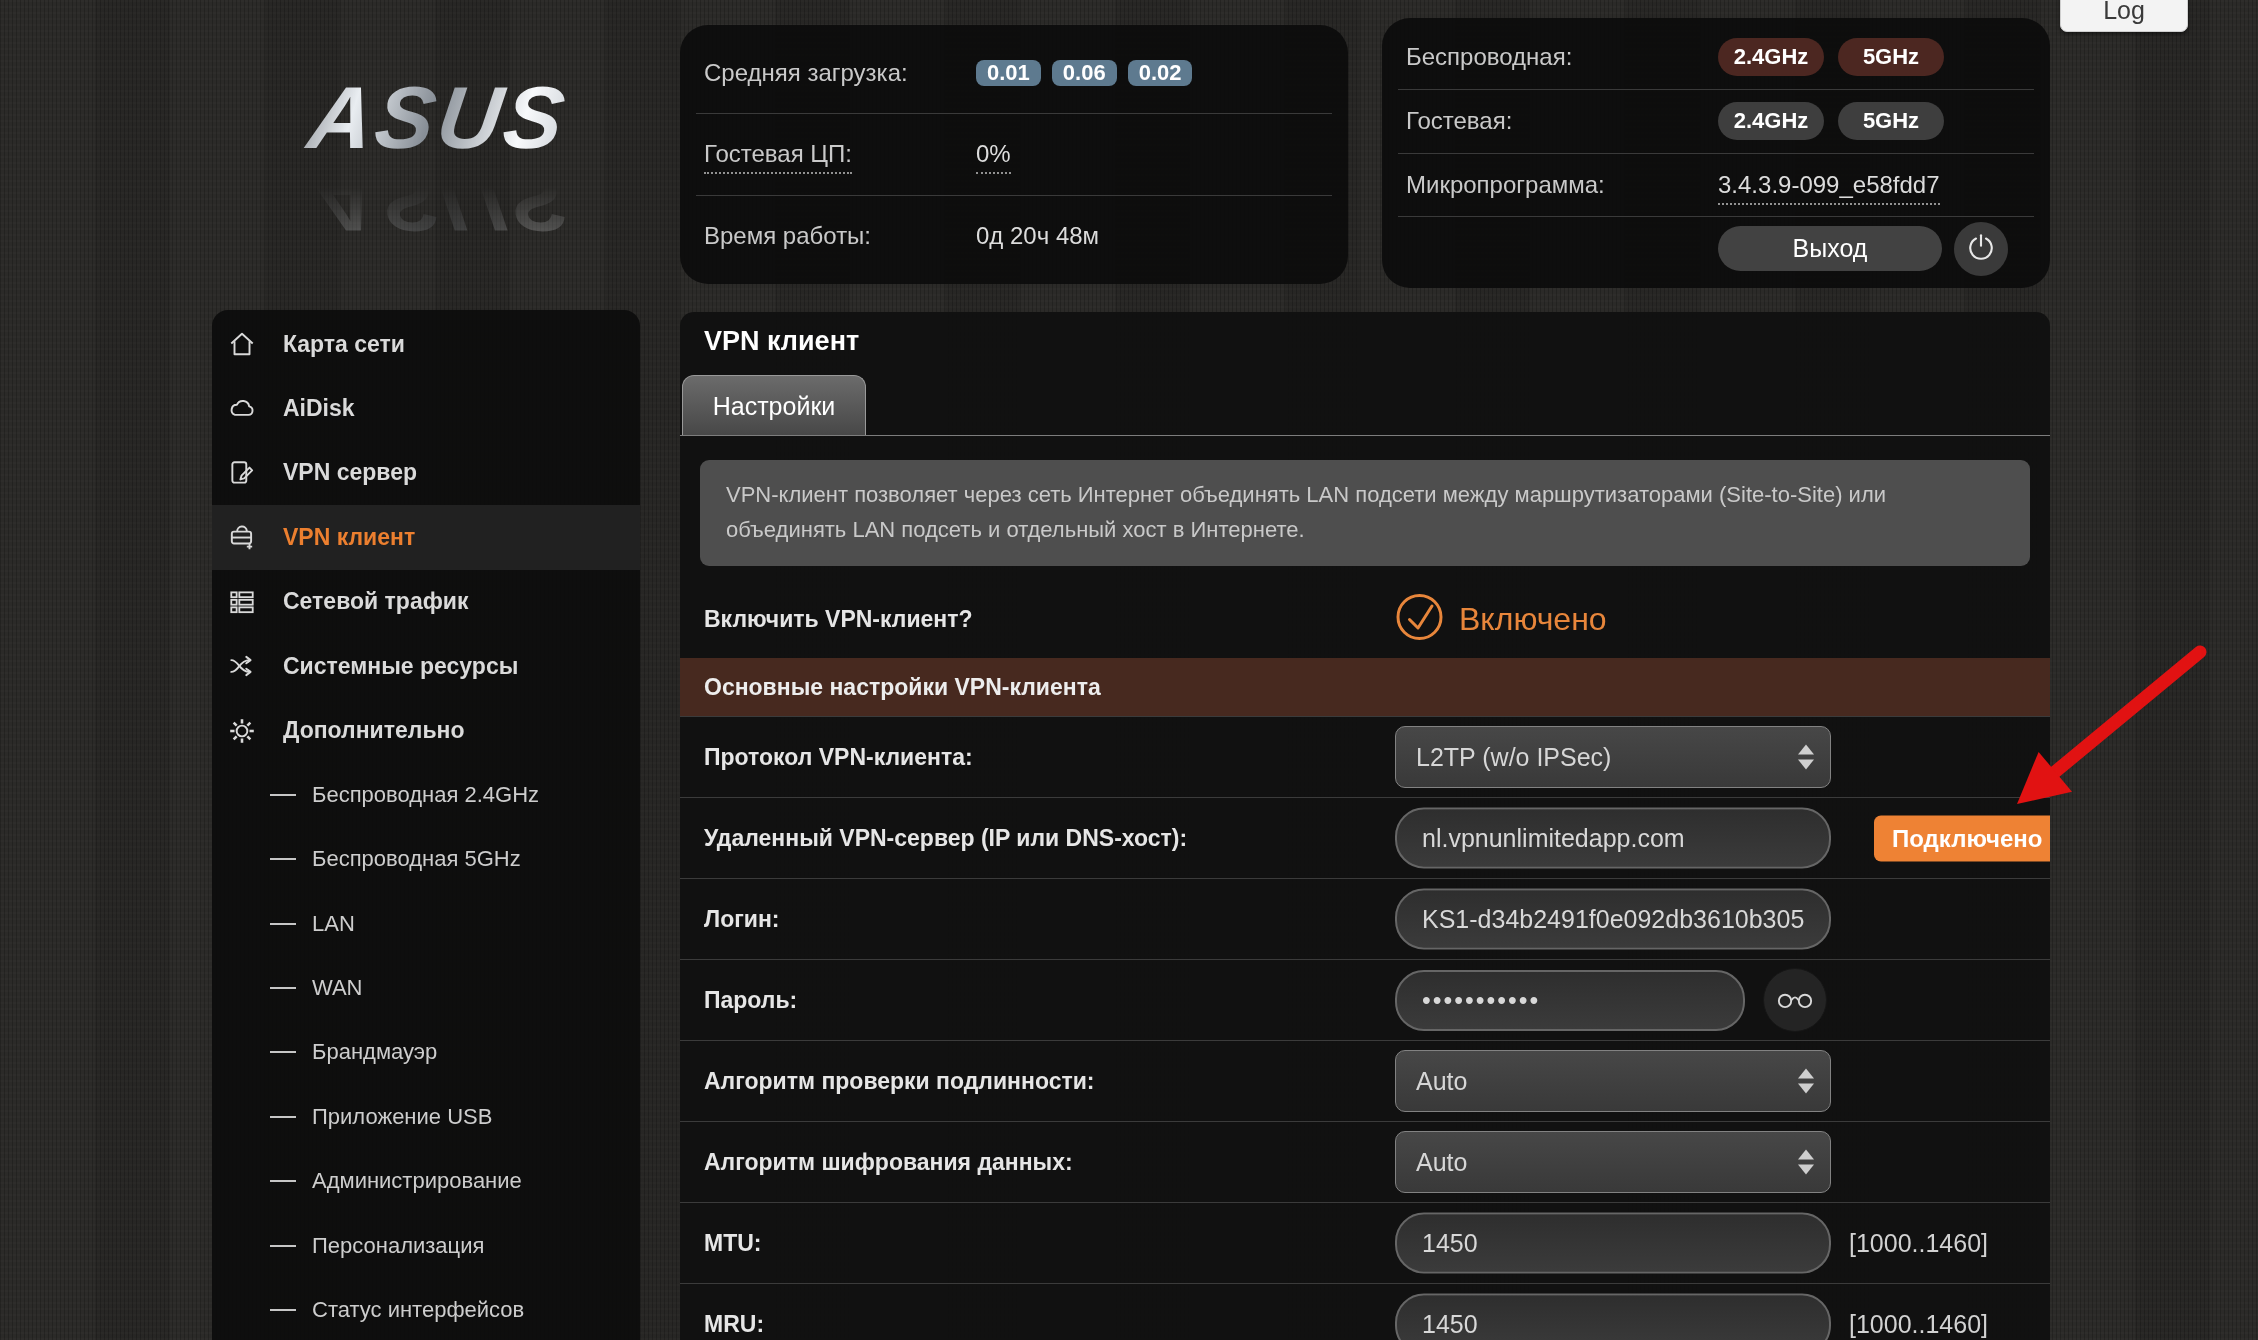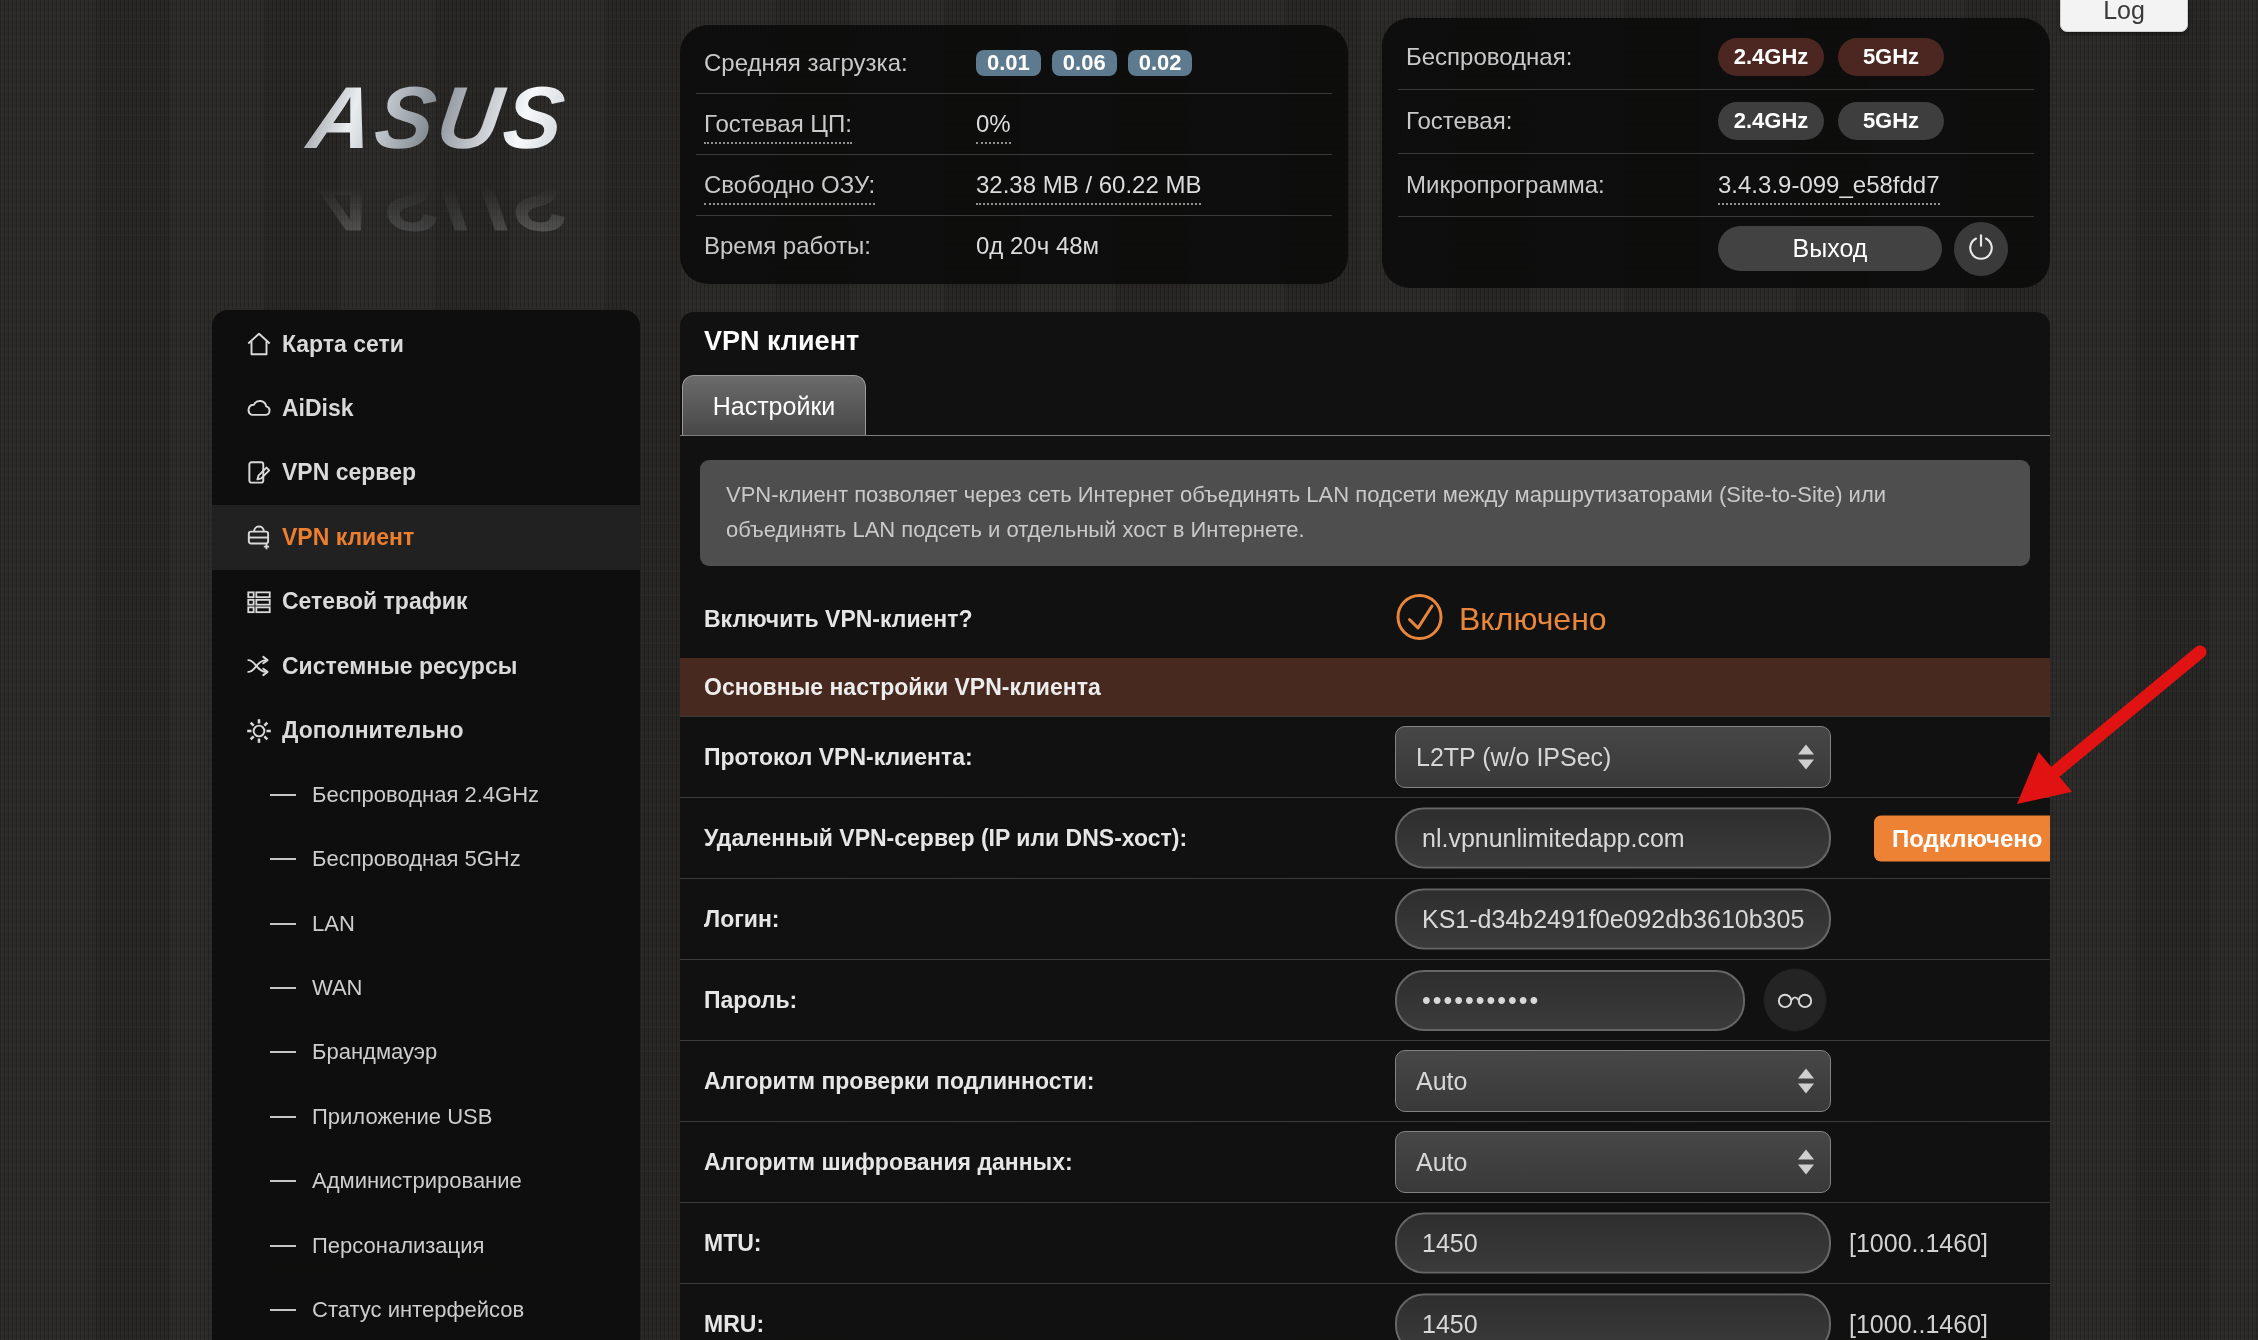--- a/index.html
+++ b/index.html
@@ -67,21 +67,21 @@
     width:54px;height:54px;border-radius:50%;background:#3A3A3A;border:none;
     display:flex;align-items:center;justify-content:center;cursor:pointer;
   }
   
   .sidebar{
     position:absolute;left:212px;top:310px;width:428px;height:1030px;
     background:rgba(12,12,12,.92);border-radius:16px 16px 0 0;padding-top:2px;overflow:hidden;
   }
   .side-nav{list-style:none;margin:0;padding:0;}
   .side-nav li{
-    height:64.4px;display:flex;align-items:center;padding-left:30px;gap:6px;cursor:pointer;
+    height:64.4px;display:flex;align-items:center;padding-left:13px;gap:24px;cursor:pointer;
   }
   .side-nav li.active{background:#212121;}
   .side-item-label{font-size:23px;font-weight:bold;color:#DADADA;}
   li.active .side-item-label{color:#EC7F2F;}
   .side-sub li{padding-left:58px;gap:16px;}
   .sub-dash{width:26px;border-top:2px solid #C6C6C6;flex:none;}
   .side-sub-label{font-size:22px;color:#CDCDCD;font-weight:normal;}
   .icon-box{width:34px;display:flex;justify-content:center;flex:none;}
   
   .main-panel{
@@ -166,24 +166,20 @@
       <span class="info-label">Средняя загрузка:</span>
       <span class="badge-group">
         <span class="load-badge">0.01</span>
         <span class="load-badge">0.06</span>
         <span class="load-badge">0.02</span>
       </span>
     </div>
     <div class="info-row">
       <span class="info-label"><span class="dotted">Гостевая ЦП:</span></span>
       <span class="info-value"><span class="dotted">0%</span></span>
-    </div>
-    <div class="info-row">
-      <span class="info-label"><span class="dotted">Свободно ОЗУ:</span></span>
-      <span class="info-value"><span class="dotted">32.38 MB / 60.22 MB</span></span>
     </div>
     <div class="info-row">
       <span class="info-label">Время работы:</span>
       <span class="info-value">0д 20ч 48м</span>
     </div>
   </section>
 
   <section class="info-box wifi-box">
     <div class="info-row">
       <span class="info-label">Беспроводная:</span>

